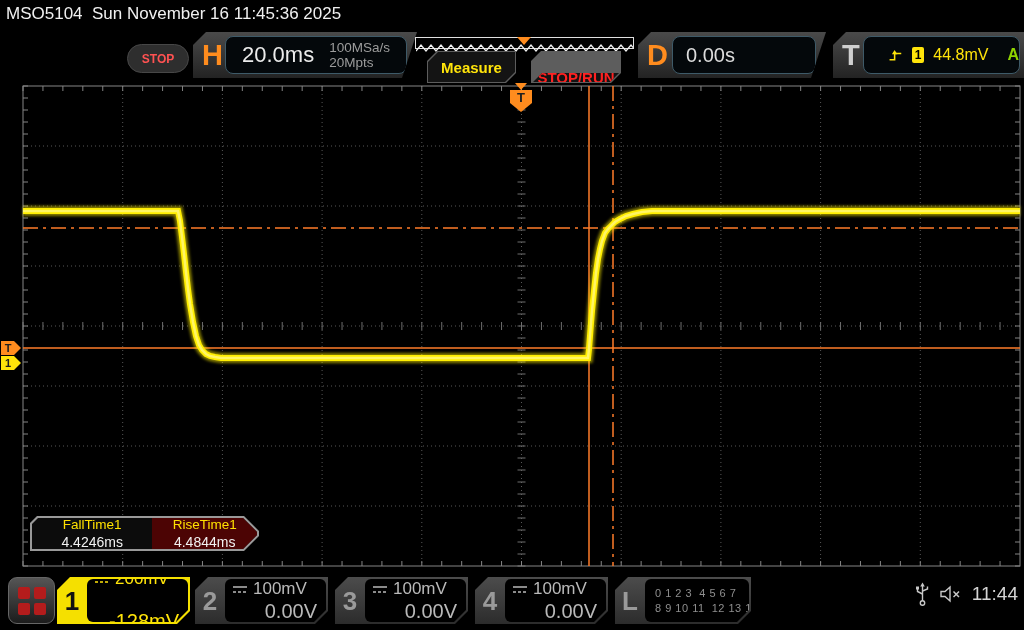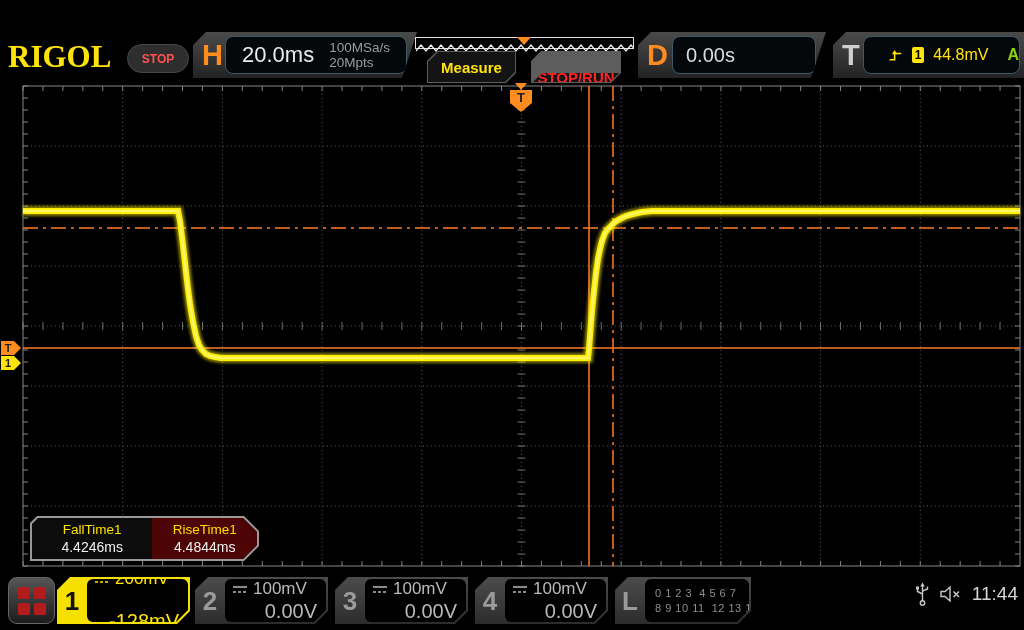--- a/index.html
+++ b/index.html
@@ -46,21 +46,21 @@
   .chbtn .in { position:absolute; inset:1px; background:#141414;
     clip-path:polygon(10px 0, 100% 0, 100% calc(100% - 10px), calc(100% - 10px) 100%, 0 100%, 0 10px);
     display:flex; align-items:center; justify-content:center; font-size:15px; font-weight:bold; font-family:"Liberation Sans",sans-serif; }
   .btn-measure { left:427px; width:89px; }
   .btn-measure .in { color:#ffe40a; }
   .btn-stoprun { left:531px; width:90px; }
   .btn-stoprun .in { color:#ff2222;margin-top:21px; }
   
   #scope-svg { position:absolute; left:0; top:0; z-index:1; }
   
-  .measpanel { position:absolute; left:30px; top:516px; width:229px; height:45px; z-index:2; background:#999;
+  .measpanel { position:absolute; left:30px; top:516px; width:229px; height:35px; z-index:2; background:#999;
     clip-path:polygon(7px 0, calc(100% - 15px) 0, 100% 15px, 100% calc(100% - 15px), calc(100% - 15px) 100%, 0 100%, 0 7px); }
   .measpanel .inner { position:absolute; inset:2px; background:#0c0c0c; display:flex;
     clip-path:polygon(6px 0, calc(100% - 14px) 0, 100% 14px, 100% calc(100% - 14px), calc(100% - 14px) 100%, 0 100%, 0 6px); }
   .meascol { flex:1.15; display:flex; flex-direction:column; justify-content:center; text-align:center; gap:2px; }
   .meascol.selected { flex:1; background:#4c0404; }
   .measname { color:#ffe000; font-size:13.5px; }
   .measval { color:#f2f2f2; font-size:14px; }
   
   .bottombar { position:absolute; left:0; top:572px; width:1024px; height:58px; background:#000; z-index:3; }
   .gridbtn { position:absolute; left:8px; top:5px; width:47px; height:47px; border-radius:9px;
@@ -87,22 +87,22 @@
   .lpod .chbox { padding-left:10px; gap:3px; }
   .lrow { font-size:11px; color:#8f8f8f; white-space:pre; letter-spacing:0.5px; }
   .statusicons { position:absolute; right:6px; top:10px; display:flex; align-items:center; gap:9px; }
   .clock { color:#d4d4d4; font-size:19px; }
 </style>
 </head>
 <body>
 
 <div id="screen">
 
-
-  <div class="logo">RIGOL</div>
+  <div class="titlebar">MSO5104  Sun November 16 11:45:36 2025</div>
+
   <div class="stopbadge">STOP</div>
 
   <div class="tbpanel h-panel">
     <span class="plabel orange">H</span>
     <div class="ibox">
       <span class="timebase">20.0ms</span>
       <div class="srate">
         <div>100MSa/s</div>
         <div>20Mpts</div>
       </div>

